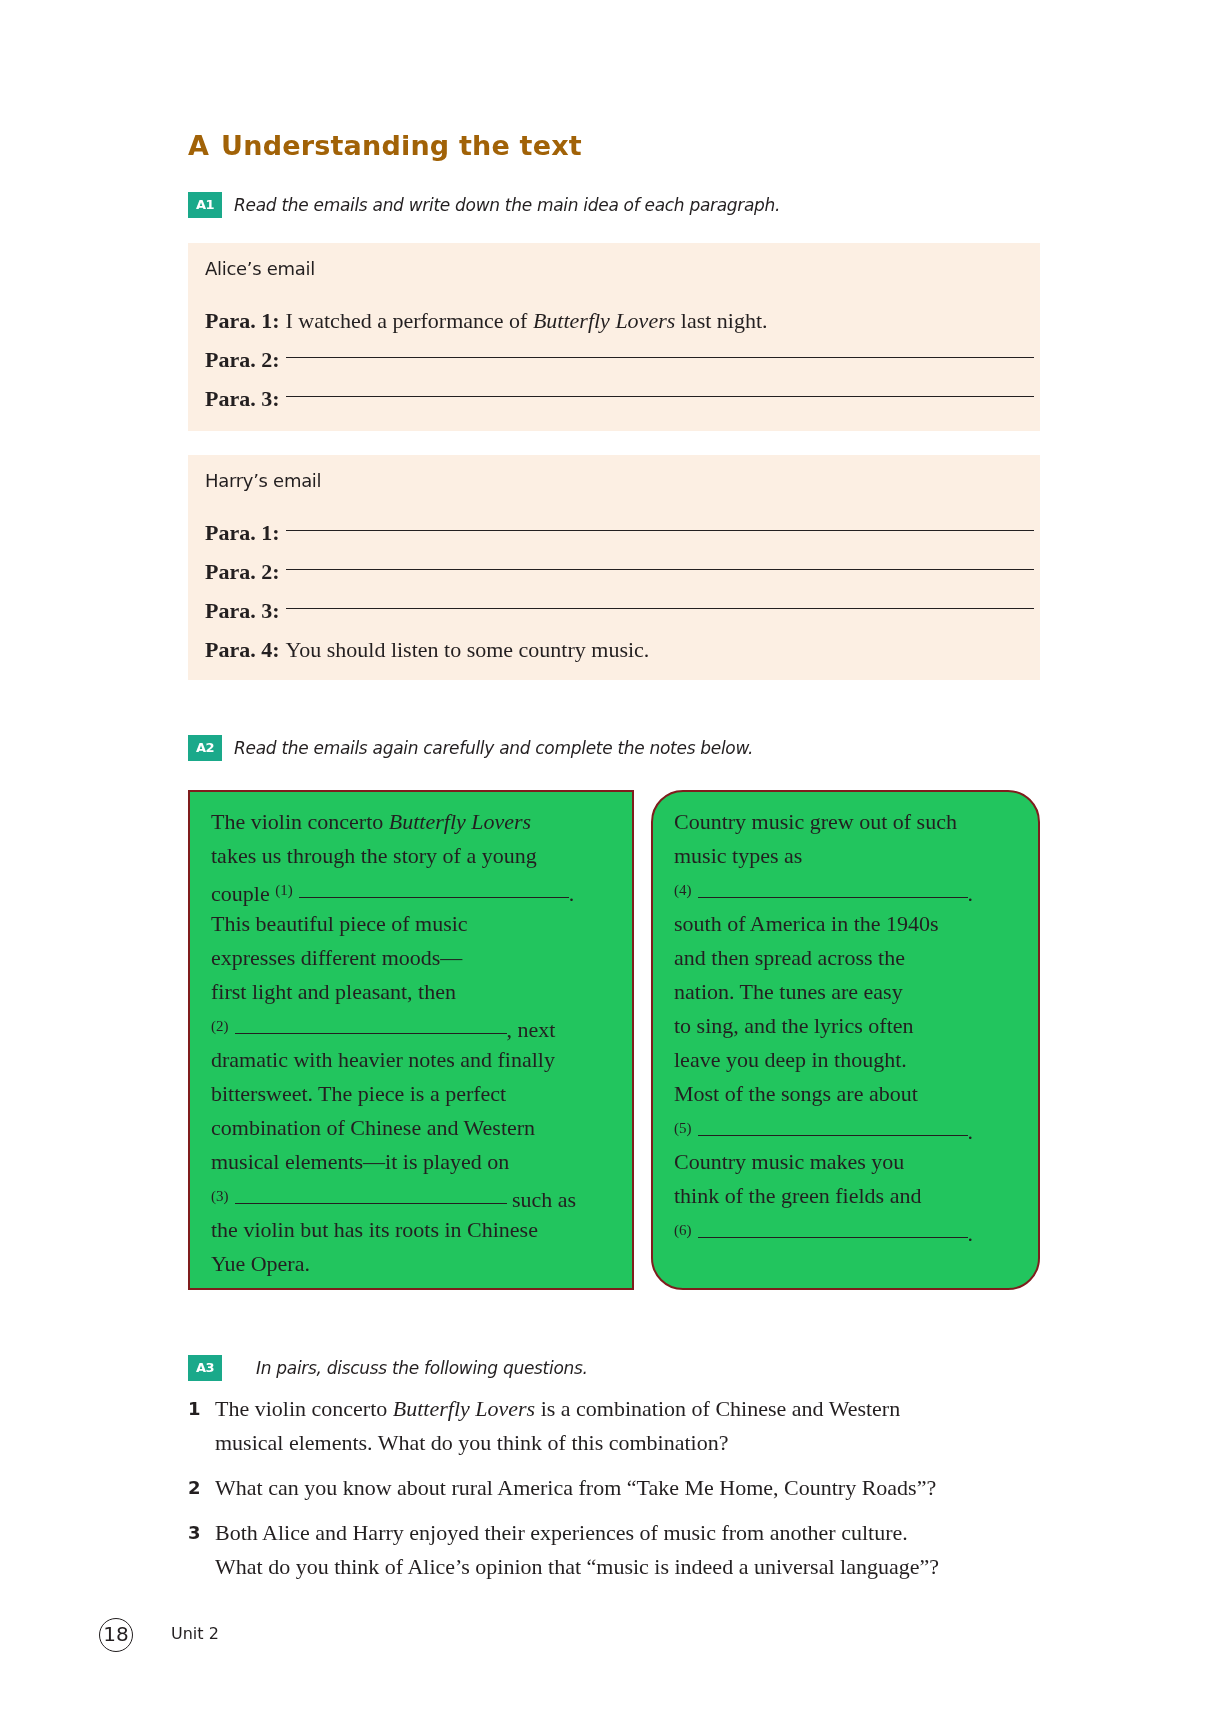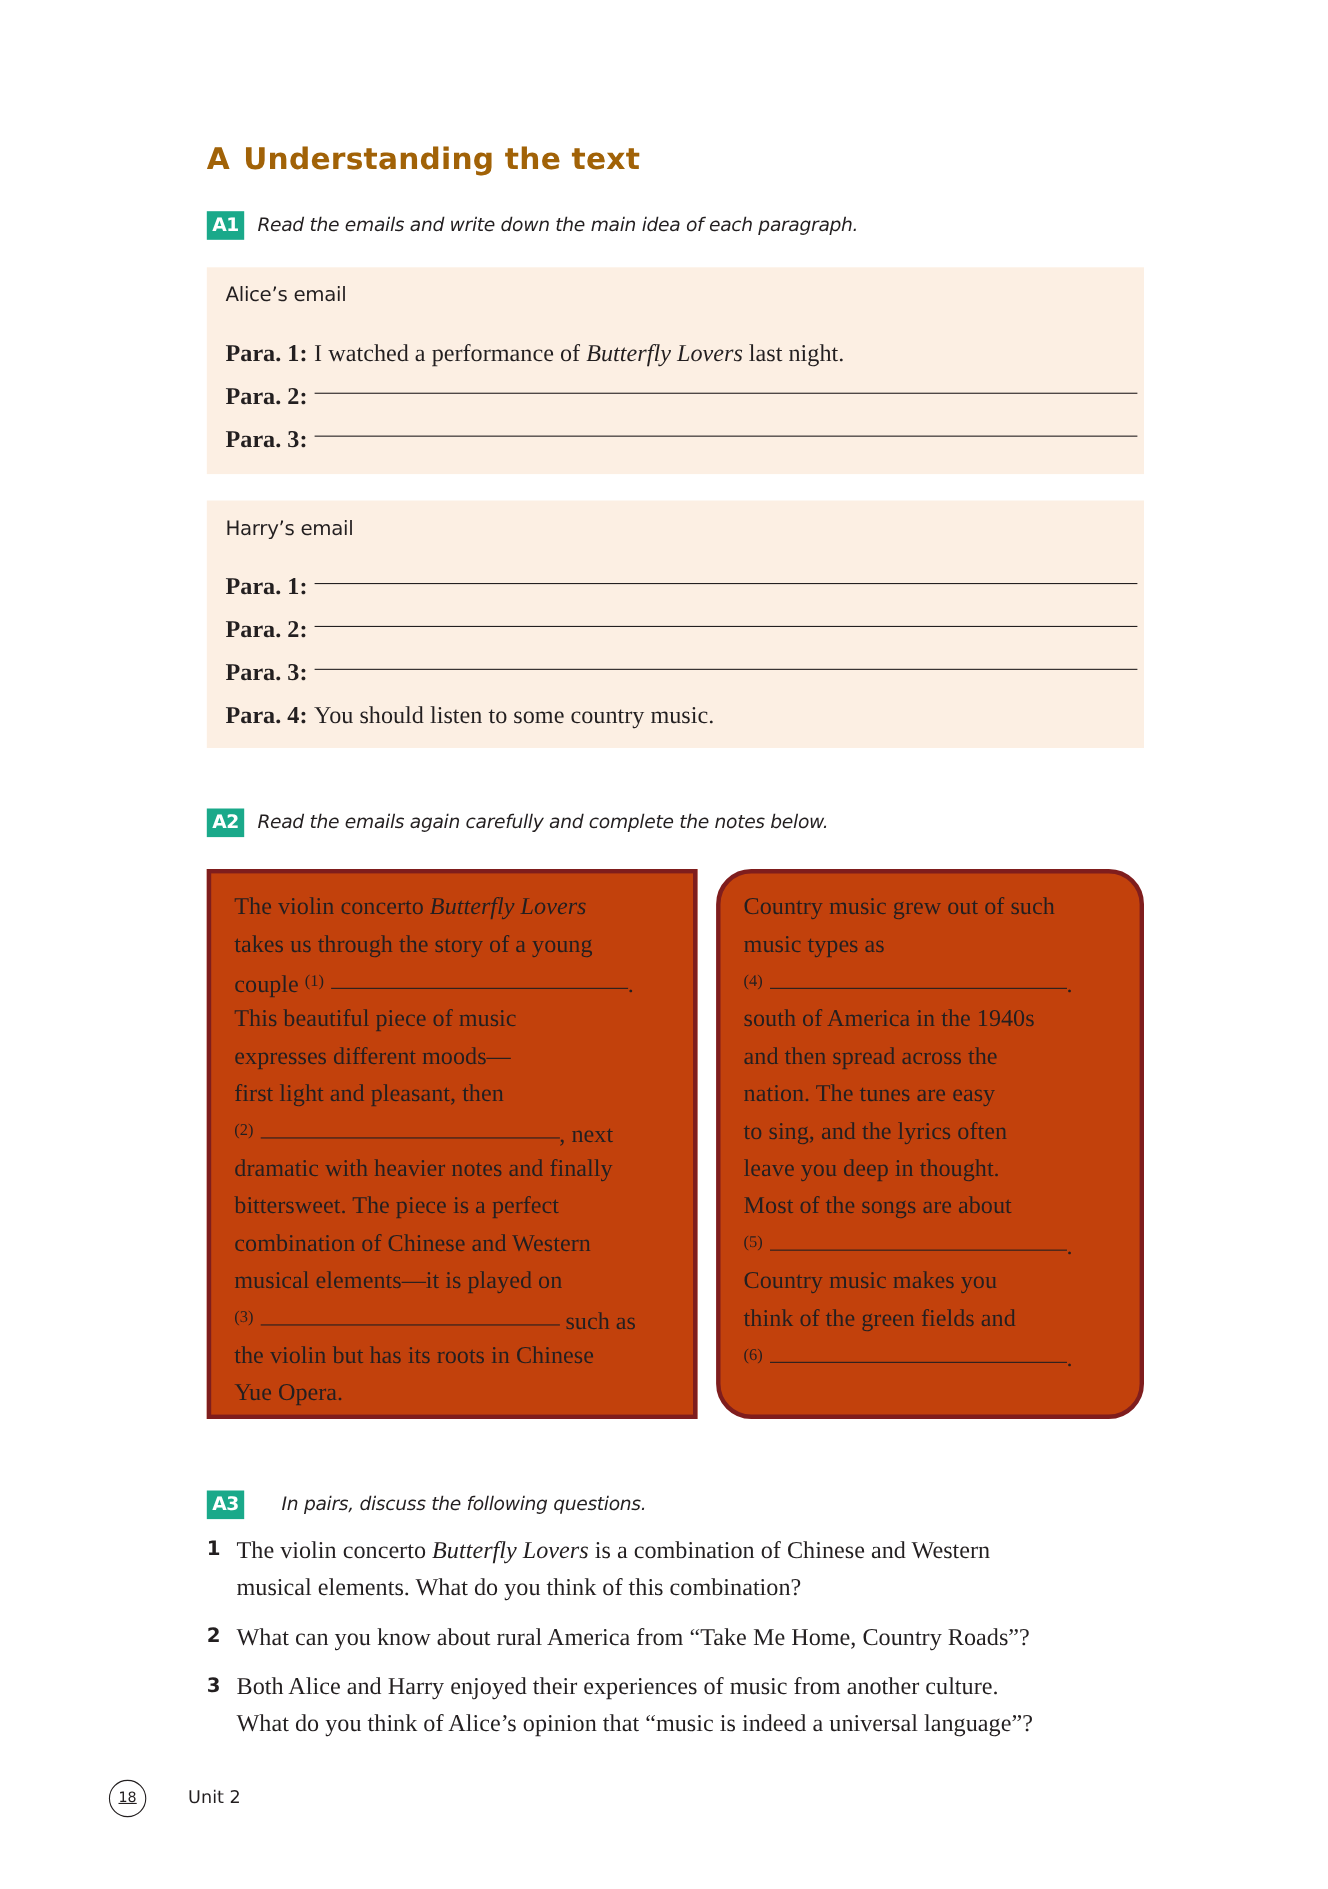--- a/index.html
+++ b/index.html
@@ -3,43 +3,43 @@
 <meta charset="utf-8">
 <style>
   html, body { margin: 0; padding: 0; background: #ffffff; }
   body { width: 1207px; height: 1717px; position: relative; overflow: hidden; color: #231f20; }
   .abs { position: absolute; }
 
   .section-heading { left: 188px; top: 130px; font-family: "DejaVu Sans", sans-serif; font-weight: bold; font-size: 27px; color: #a16207; letter-spacing: 0.2px; white-space: nowrap; }
   .section-heading .letter { margin-right: 12px; }
 
   .task-row { left: 188px; display: flex; align-items: center; white-space: nowrap; }
-  .badge { background: #1aa98a; color: #fff; font-family: "DejaVu Sans", sans-serif; font-weight: bold; font-size: 17px; width: 34px; height: 26px; line-height: 26px; text-align: center; letter-spacing: -0.5px; }
+  .badge { background: #1aa98a; color: #fff; font-family: "DejaVu Sans", sans-serif; font-weight: bold; font-size: 13px; width: 34px; height: 26px; line-height: 26px; text-align: center; letter-spacing: -0.5px; }
   .instruction { margin-left: 12px; font-family: "DejaVu Sans", sans-serif; font-style: italic; font-size: 17px; color: #231f20; letter-spacing: -0.3px; }
 
   .email-box { left: 188px; width: 852px; background: #fcefe3; }
   .email-title { position: absolute; left: 17px; font-family: "DejaVu Sans", sans-serif; font-weight: normal; font-size: 18px; letter-spacing: -0.3px; }
   .para-row { position: absolute; left: 17px; right: 6px; display: flex; align-items: center; font-family: "Liberation Serif", serif; font-size: 22px; white-space: nowrap; height: 28px; }
   .para-label { font-weight: bold; margin-right: 6px; }
   .para-blank { flex: 1; border-bottom: 1.5px solid #231f20; height: 0; margin-bottom: 5px; }
 
-  .notes-box { top: 790px; height: 500px; border: 4px solid #7f1d1d; box-sizing: border-box; background: #c2410c; }
+  .notes-box { top: 790px; height: 500px; border: 2px solid #7f1d1d; box-sizing: border-box; background: #22c55e; }
   .notes-box.left { left: 188px; width: 446px; }
   .notes-box.right { left: 651px; width: 389px; border-radius: 32px; }
   .notes-text { position: absolute; top: 13px; left: 21px; right: 8px; font-family: "Liberation Serif", serif; font-size: 22px; line-height: 34px; }
   .nline { white-space: nowrap; height: 34px; }
   .num { font-size: 15px; vertical-align: 6px; margin-right: 6px; }
   .blank { display: inline-block; border-bottom: 1.3px solid #231f20; height: 0; vertical-align: 3px; }
   .b1 { width: 270px; } .b2 { width: 272px; } .b3 { width: 272px; } .b4 { width: 270px; } .b5 { width: 270px; } .b6 { width: 270px; }
 
   .q-row { left: 188px; display: flex; font-family: "Liberation Serif", serif; font-size: 22px; line-height: 34px; }
   .q-num { width: 27px; font-family: "DejaVu Sans", sans-serif; font-weight: bold; font-size: 18px; }
   .q-text { white-space: nowrap; }
 
-  .page-num { left: 99px; top: 1618px; width: 34px; height: 34px; border: 1.5px solid #231f20; border-radius: 50%; box-sizing: border-box; text-align: center; line-height: 31px; font-family: "DejaVu Sans", sans-serif; font-size: 13px; text-decoration: underline; }
+  .page-num { left: 99px; top: 1618px; width: 34px; height: 34px; border: 1.5px solid #231f20; border-radius: 50%; box-sizing: border-box; text-align: center; line-height: 31px; font-family: "DejaVu Sans", sans-serif; font-size: 20px; }
   .unit-label { left: 171px; top: 1624px; font-family: "DejaVu Sans", sans-serif; font-size: 16px; }
 </style>
 </head>
 <body>
 
 <div class="abs section-heading">
   <span class="letter">A</span><span>Understanding the text</span>
 </div>
 
 <div class="abs task-row" style="top:192px;">

